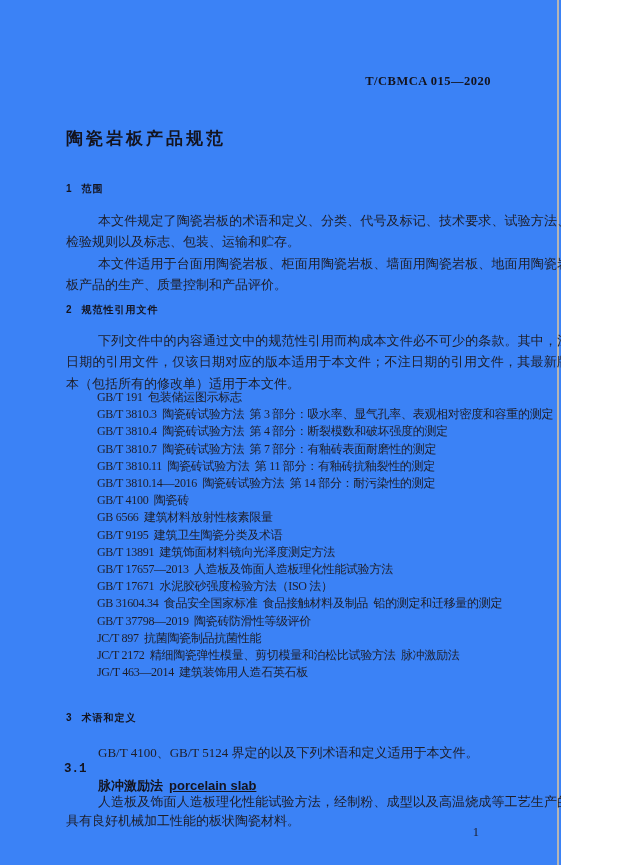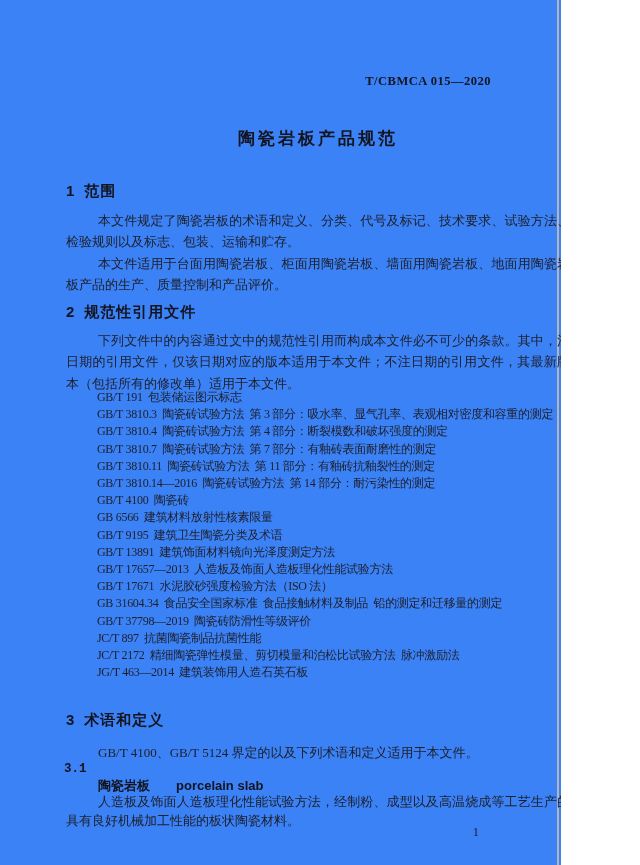--- a/index.html
+++ b/index.html
@@ -16,29 +16,29 @@
     width:2px; height:100%;
     background:#b5b5b5;
   }
   .doc-ref {
     position:absolute; top:74px; right:70px;
     font-weight:bold; font-size:12.5px; letter-spacing:0.5px;
     color:#14141f;
   }
   .title {
     position:absolute; top:127px; left:66px; width:504px;
-    margin:0; text-align:center;
+    margin:0; text-align:left;
     font-family:"Liberation Sans", sans-serif;
     font-size:17px; font-weight:bold; letter-spacing:3px;
     color:#14141f;
   }
   .sec-heading {
     position:absolute; left:66px;
     font-family:"Liberation Sans", sans-serif;
-    font-size:15px; font-weight:bold; color:#14141f;
+    font-size:10px; font-weight:bold; color:#14141f;
     letter-spacing:1px;
   }
   .sec-heading .sec-num { margin-right:10px; letter-spacing:0; }
   #sec1-heading { top:182px; }
   #sec2-heading { top:303px; }
   #sec3-heading { top:711px; }
   .para {
     position:absolute; left:66px; width:504px; margin:0;
     font-size:13px; line-height:21.3px;
     text-align:justify; text-indent:32px;
@@ -58,21 +58,21 @@
     position:absolute; left:64px; top:762px;
     font-size:12.5px; font-weight:bold;
     font-family:Liberation Mono, monospace;
     color:#14141f;
   }
   .term-line {
     position:absolute; left:98px; top:777px;
     font-family:"Liberation Sans", sans-serif;
     font-size:13px; font-weight:bold; color:#14141f;
   }
-  .term-line .term-en { margin-left:26px; }
+  .term-line .term-en { margin-left:6px;text-decoration:underline; }
   #term-def { top:793px; line-height:18.8px; }
   .page-num {
     position:absolute; top:825px; right:82px;
     font-size:12.5px; color:#1e1e28;
   }
 </style>
 </head>
 <body>
 
 <div class="page">
@@ -113,18 +113,18 @@
     <div class="ref-item">JG/T 463—2014  建筑装饰用人造石英石板</div>
   </div>
 
   <div class="sec-heading" id="sec3-heading">
     <span class="sec-num">3</span><span class="sec-title">术语和定义</span>
   </div>
   <p class="para" id="sec3-intro">GB/T 4100、GB/T 5124 界定的以及下列术语和定义适用于本文件。</p>
 
   <div class="term-number">3.1</div>
   <div class="term-line">
-    <span class="term-zh">陶瓷岩板</span><span class="term-en">porcelain slab</span>
+    <span class="term-zh">脉冲激励法</span><span class="term-en">porcelain slab</span>
   </div>
   <p class="para" id="term-def">人造板及饰面人造板理化性能试验方法，经制粉、成型以及高温烧成等工艺生产的具有良好机械加工性能的板状陶瓷材料。</p>
 
   <div class="page-num">1</div>
 </div>
 
 </body></html>

